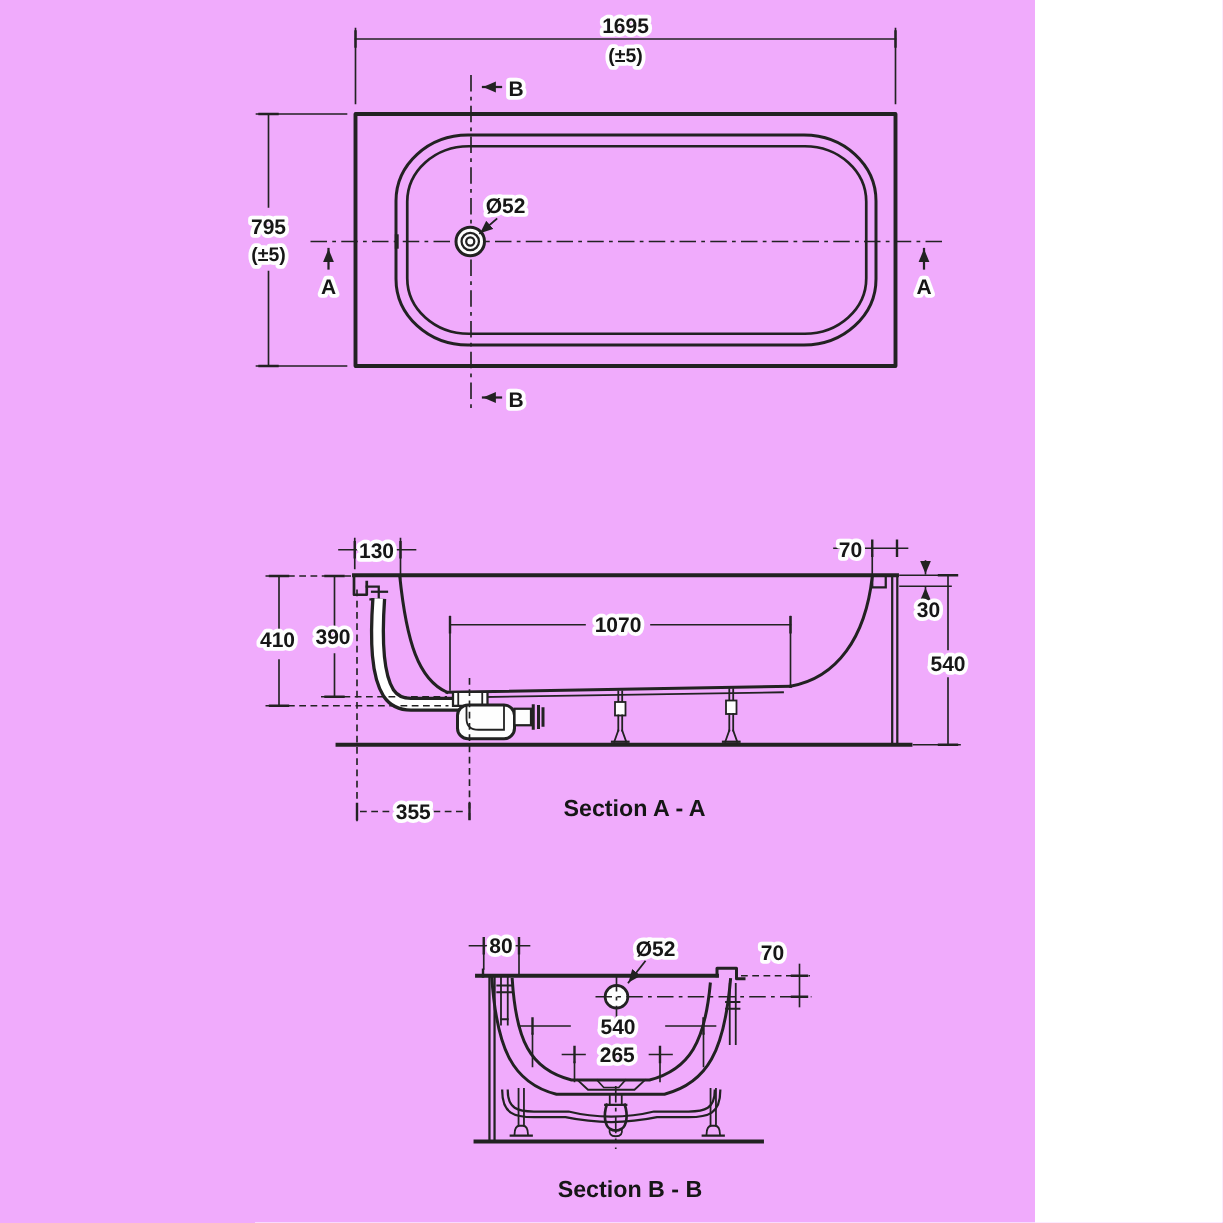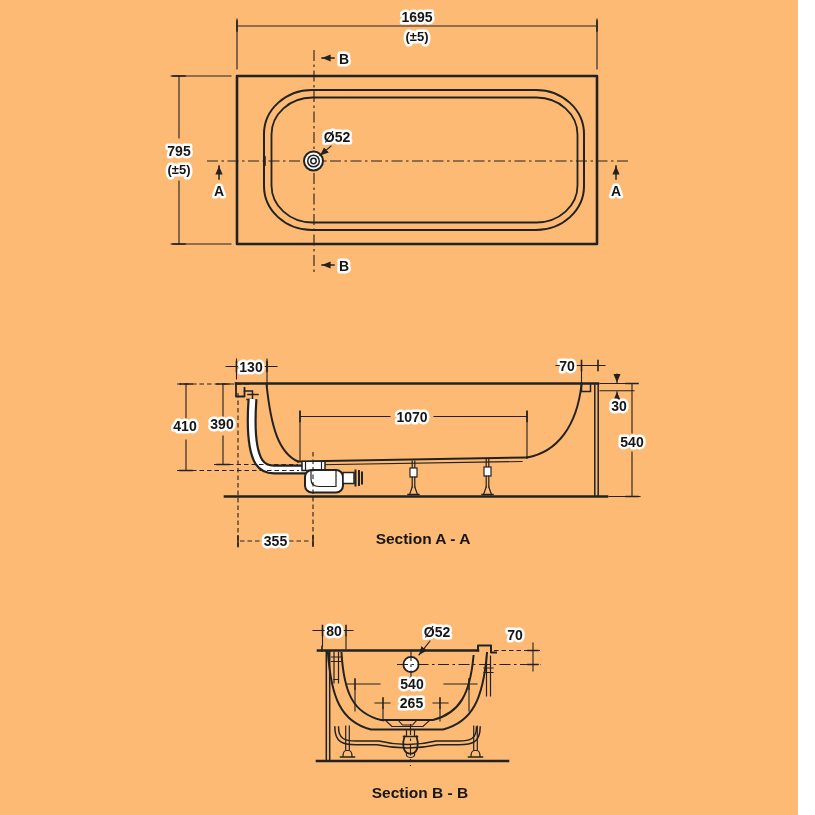--- a/index.html
+++ b/index.html
@@ -1,16 +1,16 @@
 <!DOCTYPE html>
 <html><head>
 <meta charset="utf-8">
 <style>
   html,body{margin:0;padding:0;background:#fff;}
-  .stage{width:798px;height:815px;background:#fdba74;position:relative;overflow:hidden;}
+  .stage{width:690px;height:815px;background:#f0abfc;position:relative;overflow:hidden;}
   svg{display:block;}
   
   .s25{stroke:#222;stroke-width:2.6;fill:none;stroke-linecap:square;stroke-linejoin:round;}
   .s2{stroke:#222;stroke-width:2;fill:none;stroke-linecap:square;stroke-linejoin:round;}
   .s18{stroke:#222;stroke-width:1.8;fill:none;stroke-linecap:square;stroke-linejoin:round;}
   .s15{stroke:#222;stroke-width:1.5;fill:none;stroke-linecap:square;}
   .s12{stroke:#222;stroke-width:1.2;fill:none;stroke-linecap:square;}
   .s1{stroke:#222;stroke-width:1.1;fill:none;stroke-linecap:square;}
   .tick{stroke:#222;stroke-width:1.6;fill:none;stroke-linecap:square;}
   .cl{stroke:#222;stroke-width:1.1;fill:none;stroke-dasharray:11 3.5 2.5 3.5;}

